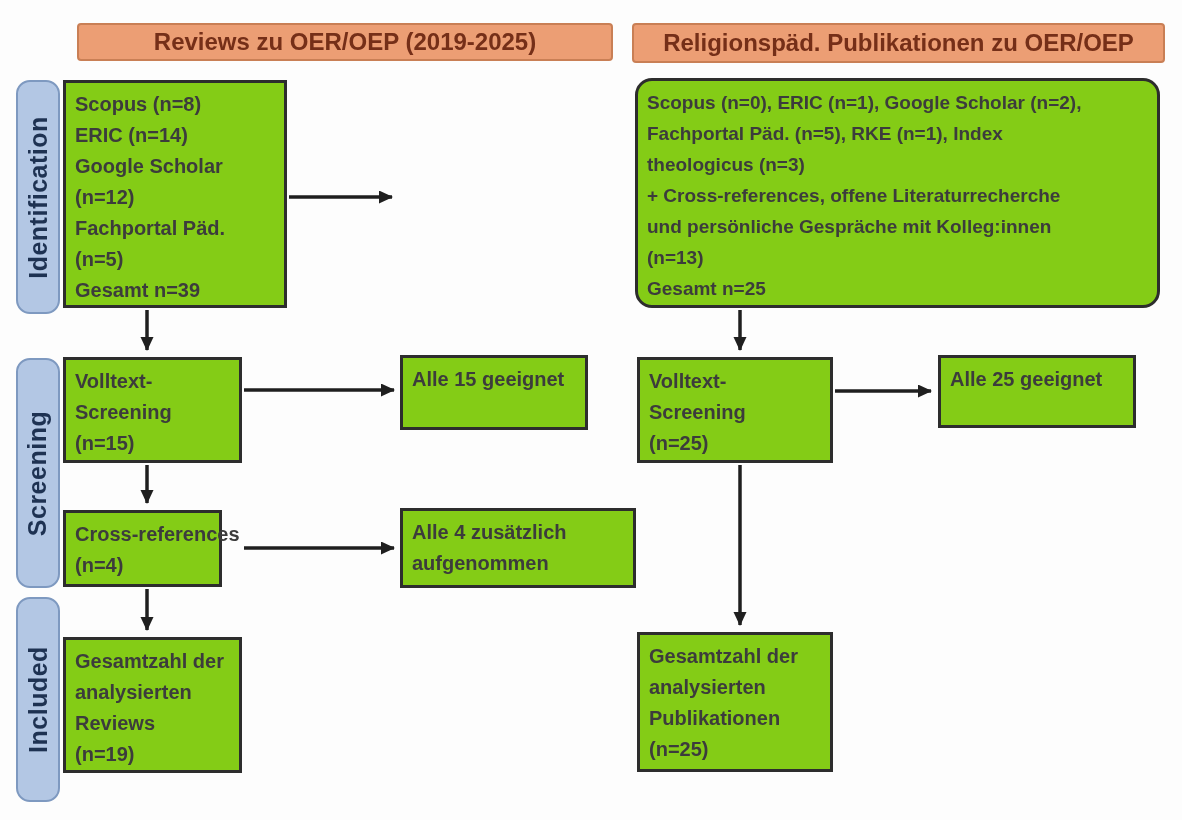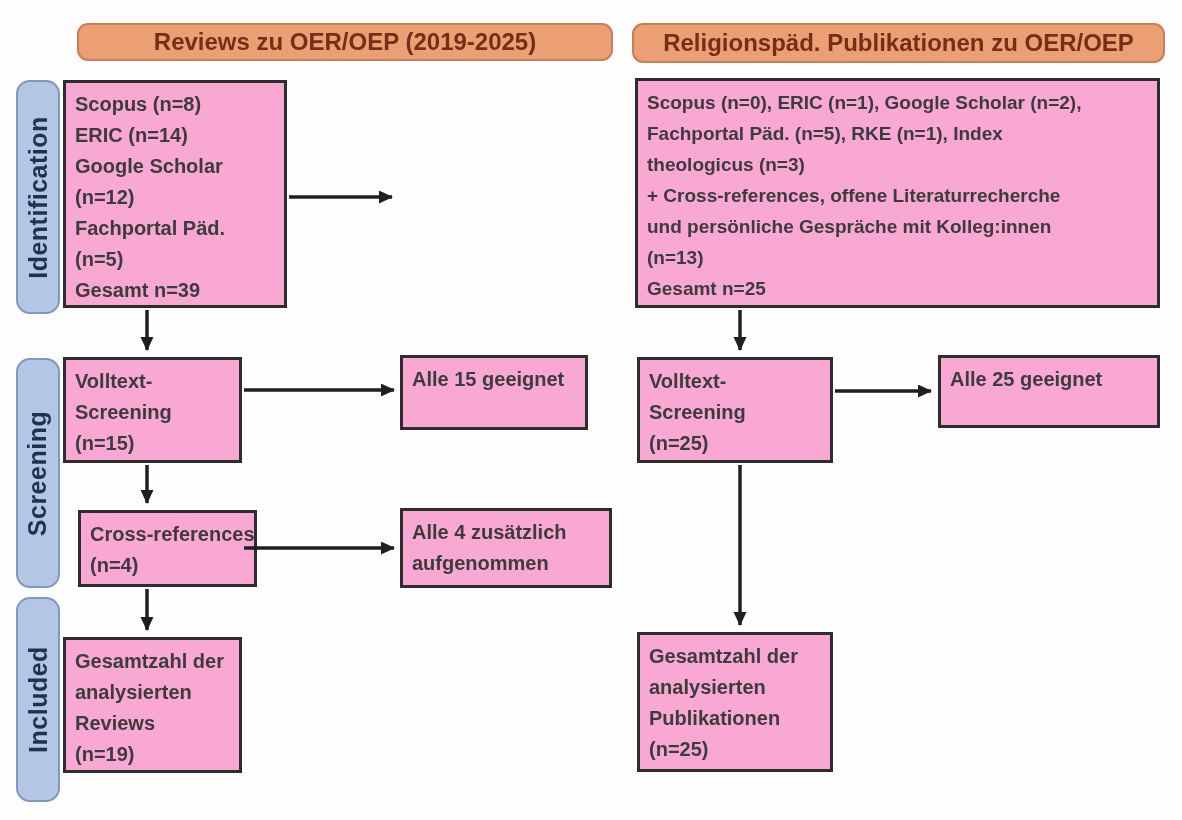--- a/index.html
+++ b/index.html
@@ -9,21 +9,21 @@
     height:820px;
     background:#fdfdfd;
     font-family:"Liberation Sans", sans-serif;
     overflow:hidden;
   }
   
   .header-pill{
     position:absolute;
     background:#EC9E74;
     border:2px solid #C97F55;
-    border-radius:11px;
+    border-radius:4px;
     color:#752F18;
     font-size:24px;
     font-weight:bold;
     display:flex;
     align-items:center;
     justify-content:center;
     box-sizing:border-box;
     text-align:center;
   }
   
@@ -41,32 +41,32 @@
     transform:rotate(-90deg);
     white-space:nowrap;
     color:#1E3252;
     font-size:25px;
     font-weight:bold;
     letter-spacing:0.5px;
   }
   
   .node{
     position:absolute;
-    background:#f9a8d4;
+    background:#84cc16;
     border:3px solid #2D2D2D;
     box-sizing:border-box;
     color:#3C3C3C;
     font-size:20px;
     font-weight:bold;
     line-height:31px;
     padding:6px 9px;
     white-space:pre;
     overflow:visible;
   }
-  .node.small-text{font-size:19px;}
+  .node.small-text{font-size:19px;border-radius:17px;}
   
   #arrows{
     position:absolute;
     left:0;top:0;
     width:1182px;height:820px;
     pointer-events:none;
   }
 </style>
 </head>
 <body>
@@ -90,40 +90,40 @@
 ERIC (n=14)
 Google Scholar
 (n=12)
 Fachportal Päd.
 (n=5)
 Gesamt n=39</div>
   <div class="node" style="left:63px;top:357px;width:179px;height:106px">Volltext-
 Screening
 (n=15)</div>
   <div class="node" style="left:400px;top:355px;width:188px;height:75px">Alle 15 geeignet</div>
-  <div class="node" style="left:78px;top:510px;width:179px;height:77px">Cross-references
+  <div class="node" style="left:63px;top:510px;width:159px;height:77px">Cross-references
 (n=4)</div>
-  <div class="node" style="left:400px;top:508px;width:212px;height:80px">Alle 4 zusätzlich
+  <div class="node" style="left:400px;top:508px;width:236px;height:80px">Alle 4 zusätzlich
 aufgenommen</div>
   <div class="node" style="left:63px;top:637px;width:179px;height:136px">Gesamtzahl der
 analysierten
 Reviews
 (n=19)</div>
 
   <div class="node small-text" style="left:635px;top:78px;width:525px;height:230px">Scopus (n=0), ERIC (n=1), Google Scholar (n=2),
 Fachportal Päd. (n=5), RKE (n=1), Index
 theologicus (n=3)
 + Cross-references, offene Literaturrecherche
 und persönliche Gespräche mit Kolleg:innen
 (n=13)
 Gesamt n=25</div>
   <div class="node" style="left:637px;top:357px;width:196px;height:106px">Volltext-
 Screening
 (n=25)</div>
-  <div class="node" style="left:938px;top:355px;width:222px;height:73px">Alle 25 geeignet</div>
+  <div class="node" style="left:938px;top:355px;width:198px;height:73px">Alle 25 geeignet</div>
   <div class="node" style="left:637px;top:632px;width:196px;height:140px">Gesamtzahl der
 analysierten
 Publikationen
 (n=25)</div>
 
   <svg id="arrows" viewBox="0 0 1182 820">
     <defs>
       <marker id="ah" markerUnits="userSpaceOnUse" markerWidth="16" markerHeight="14" refX="13" refY="6.5" orient="auto">
         <path d="M0,0 L14,6.5 L0,13 Z" fill="#1F1F1F"></path>
       </marker>

